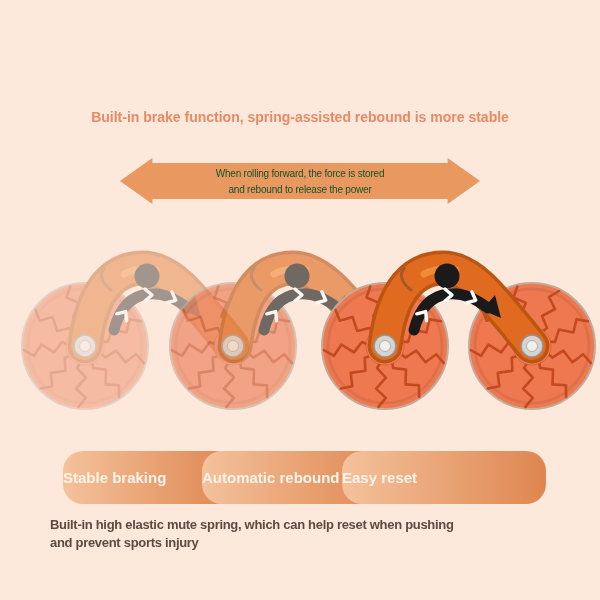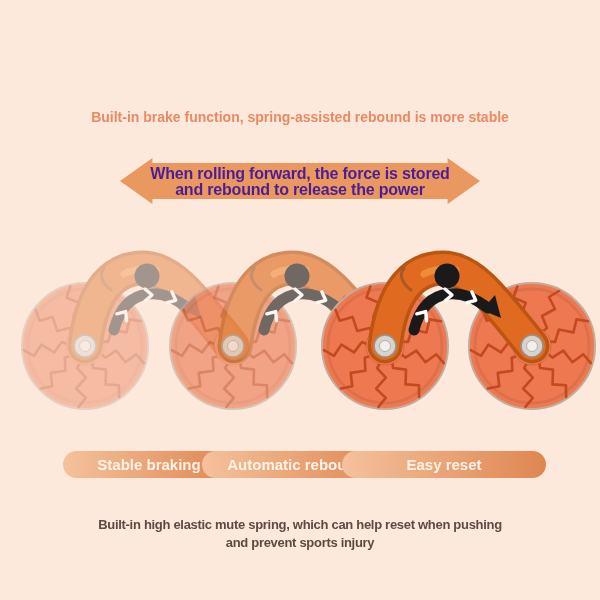--- a/index.html
+++ b/index.html
@@ -16,35 +16,35 @@
     position:absolute;top:101px;left:0;width:600px;text-align:center;
     font-size:14px;font-weight:bold;color:#E98A64;margin-top:8px;
   }
   .banner{
     position:absolute;top:157px;left:120px;width:360px;height:48px;
     background:#E9995F;
     clip-path:polygon(0% 50%, 9% 2%, 9% 12.5%, 91% 12.5%, 91% 2%, 100% 50%, 91% 98%, 91% 87.5%, 9% 87.5%, 9% 98%);
     text-align:center;
   }
   .banner .line{
-    font-size:16px;font-weight:bold;letter-spacing:-0.2px;color:#4c1d95;line-height:15.5px;
+    font-size:10px;font-weight:normal;letter-spacing:-0.2px;color:#14532d;line-height:15.5px;
   }
   .banner .line:first-child{margin-top:9px;}
   .productsvg{position:absolute;top:238px;left:0;}
   .pill{
-    position:absolute;top:451px;height:27px;border-radius:20px;
+    position:absolute;top:451px;height:53px;border-radius:20px;
     background:linear-gradient(90deg,#F4C29C,#DF8650);
     color:#FDF3E8;font-size:15px;font-weight:bold;
-    display:flex;align-items:center;justify-content:center;
+    display:flex;align-items:center;justify-content:flex-start;
   }
   .pill1{left:63px;width:172px;}
   .pill2{left:202px;width:188px;}
   .pill3{left:342px;width:204px;}
   .desc{
-    position:absolute;top:516px;left:50px;width:500px;text-align:center;
+    position:absolute;top:516px;left:50px;width:500px;text-align:left;
     font-size:13px;font-weight:bold;letter-spacing:-0.3px;color:#5D4B43;line-height:17.5px;
   }
 </style>
 </head>
 <body>
 
 <div class="canvas">
 
   <div class="subtitle">Built-in brake function, spring-assisted rebound is more stable</div>
 

